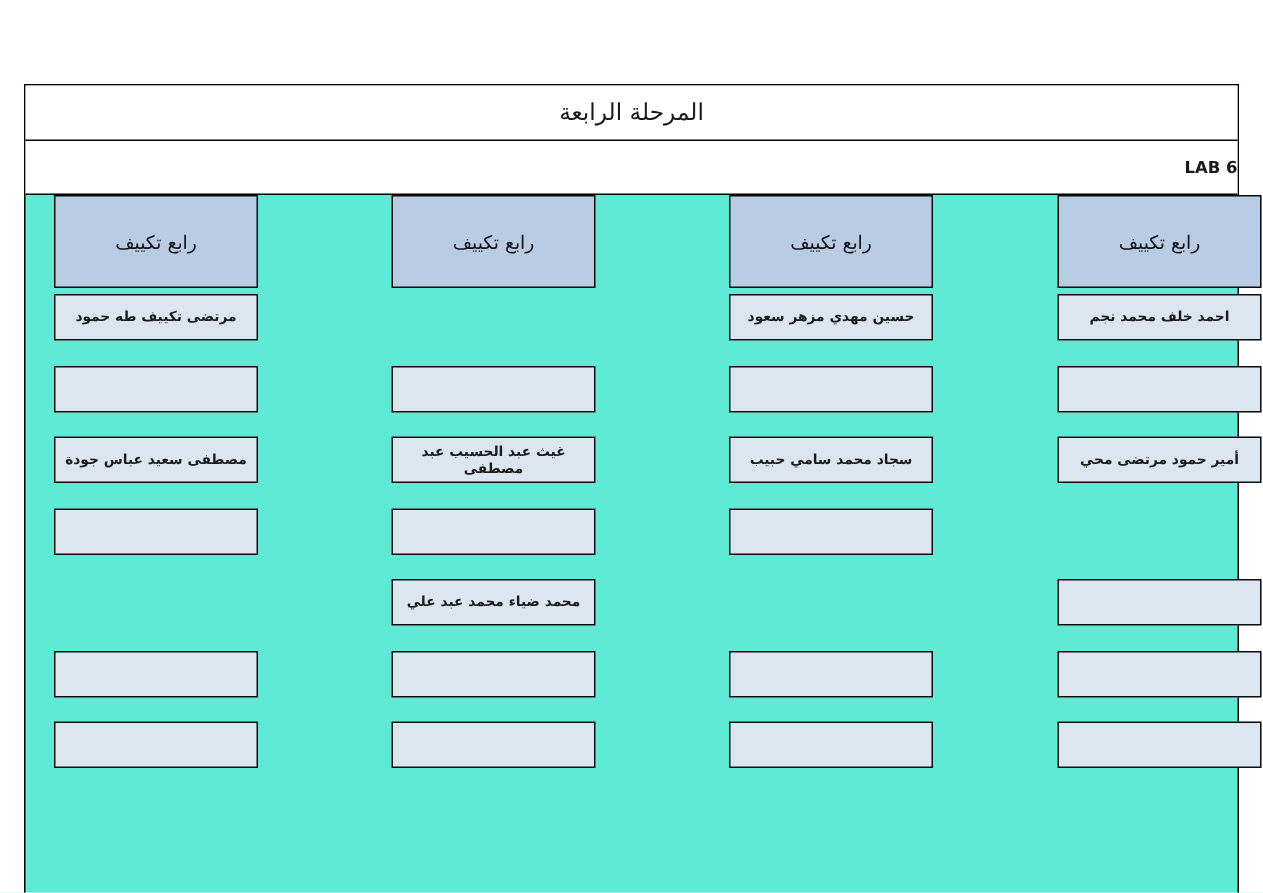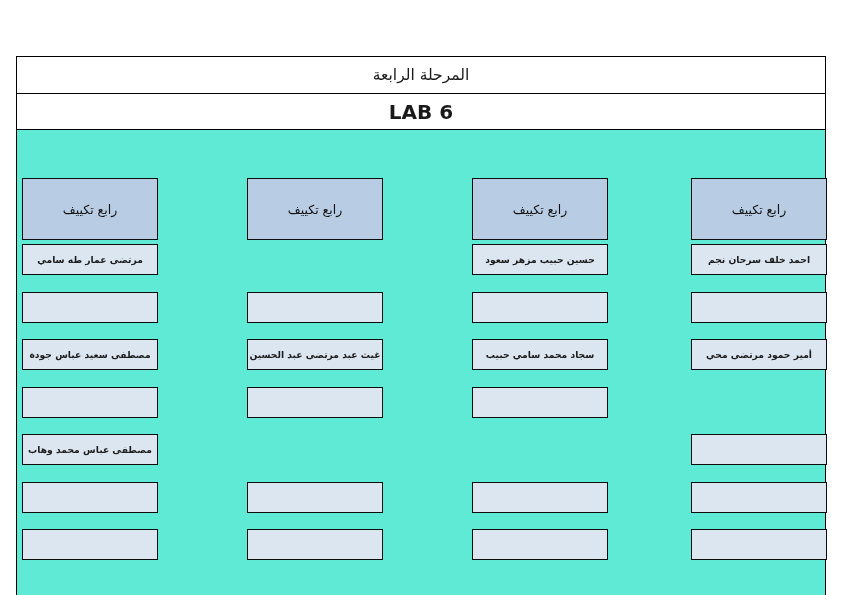--- a/index.html
+++ b/index.html
@@ -43,23 +43,24 @@
     top: 0;
     height: 37px;
     border-bottom: 1.2px solid #000000;
     font-size: 15.5px;
     font-weight: 400;
   }
   #lab-row {
     top: 37px;
     height: 36px;
     border-bottom: 1.2px solid #000000;
-    font-size: 20px;
+    font-size: 11px;
     font-weight: bold;
     direction: ltr;
+    justify-content: flex-end;
   }
 
   
   #grid {
     position: absolute;
     left: 0;
     top: 73px;
     width: 100%;
     height: 392px;
   }
@@ -70,30 +71,29 @@
     width: 136px;
     height: 100%;
   }
   .col-0 { left: 674px; }
   .col-1 { left: 455px; }
   .col-2 { left: 230px; }
   .col-3 { left: 5px; }
 
   .cell {
     position: absolute;
-    left: 0;
+    left: 14px;
     width: 136px;
     box-sizing: border-box;
     border: 1.6px solid #0d0d0d;
     display: flex;
     align-items: center;
     justify-content: center;
     text-align: center;
     overflow: hidden;
-    margin-top: 48px;
   }
 
   .cell.head {
     top: 0;
     height: 62px;
     background: #b8cce4;
     font-size: 12.5px;
     font-weight: 400;
     color: #111111;
   }
@@ -126,53 +126,53 @@
   </div>
 
   <div class="title-row" id="lab-row">
     <span>LAB 6</span>
   </div>
 
   <div id="grid">
 
     <div class="col col-0">
       <div class="cell head">رابع تكييف</div>
-      <div class="cell data r0">احمد خلف سرحان نجم</div>
+      <div class="cell data r0">احمد خلف محمد نجم</div>
       <div class="cell data r1"></div>
       <div class="cell data r2">أمير حمود مرتضى محي</div>
 
       <div class="cell data r4"></div>
       <div class="cell data r5"></div>
       <div class="cell data r6"></div>
     </div>
 
     <div class="col col-1">
       <div class="cell head">رابع تكييف</div>
-      <div class="cell data r0">حسين حبيب مزهر سعود</div>
+      <div class="cell data r0">حسين مهدي مزهر سعود</div>
       <div class="cell data r1"></div>
       <div class="cell data r2">سجاد محمد سامي حبيب</div>
       <div class="cell data r3"></div>
       <div class="cell data r5"></div>
       <div class="cell data r6"></div>
     </div>
 
     <div class="col col-2">
       <div class="cell head">رابع تكييف</div>
       <div class="cell data r1"></div>
-      <div class="cell data r2">غيث عبد مرتضى عبد الحسين</div>
+      <div class="cell data r2">غيث عبد الحسيب عبد مصطفى</div>
       <div class="cell data r3"></div>
+      <div class="cell data r4">محمد ضياء محمد عبد علي</div>
       <div class="cell data r5"></div>
       <div class="cell data r6"></div>
     </div>
 
     <div class="col col-3">
       <div class="cell head">رابع تكييف</div>
-      <div class="cell data r0">مرتضى عمار طه سامي</div>
+      <div class="cell data r0">مرتضى تكييف طه حمود</div>
       <div class="cell data r1"></div>
       <div class="cell data r2">مصطفى سعيد عباس جودة</div>
       <div class="cell data r3"></div>
-      <div class="cell data r4">مصطفى عباس محمد وهاب</div>
       <div class="cell data r5"></div>
       <div class="cell data r6"></div>
     </div>
 
   </div>
 </div>
 
 </body></html>

